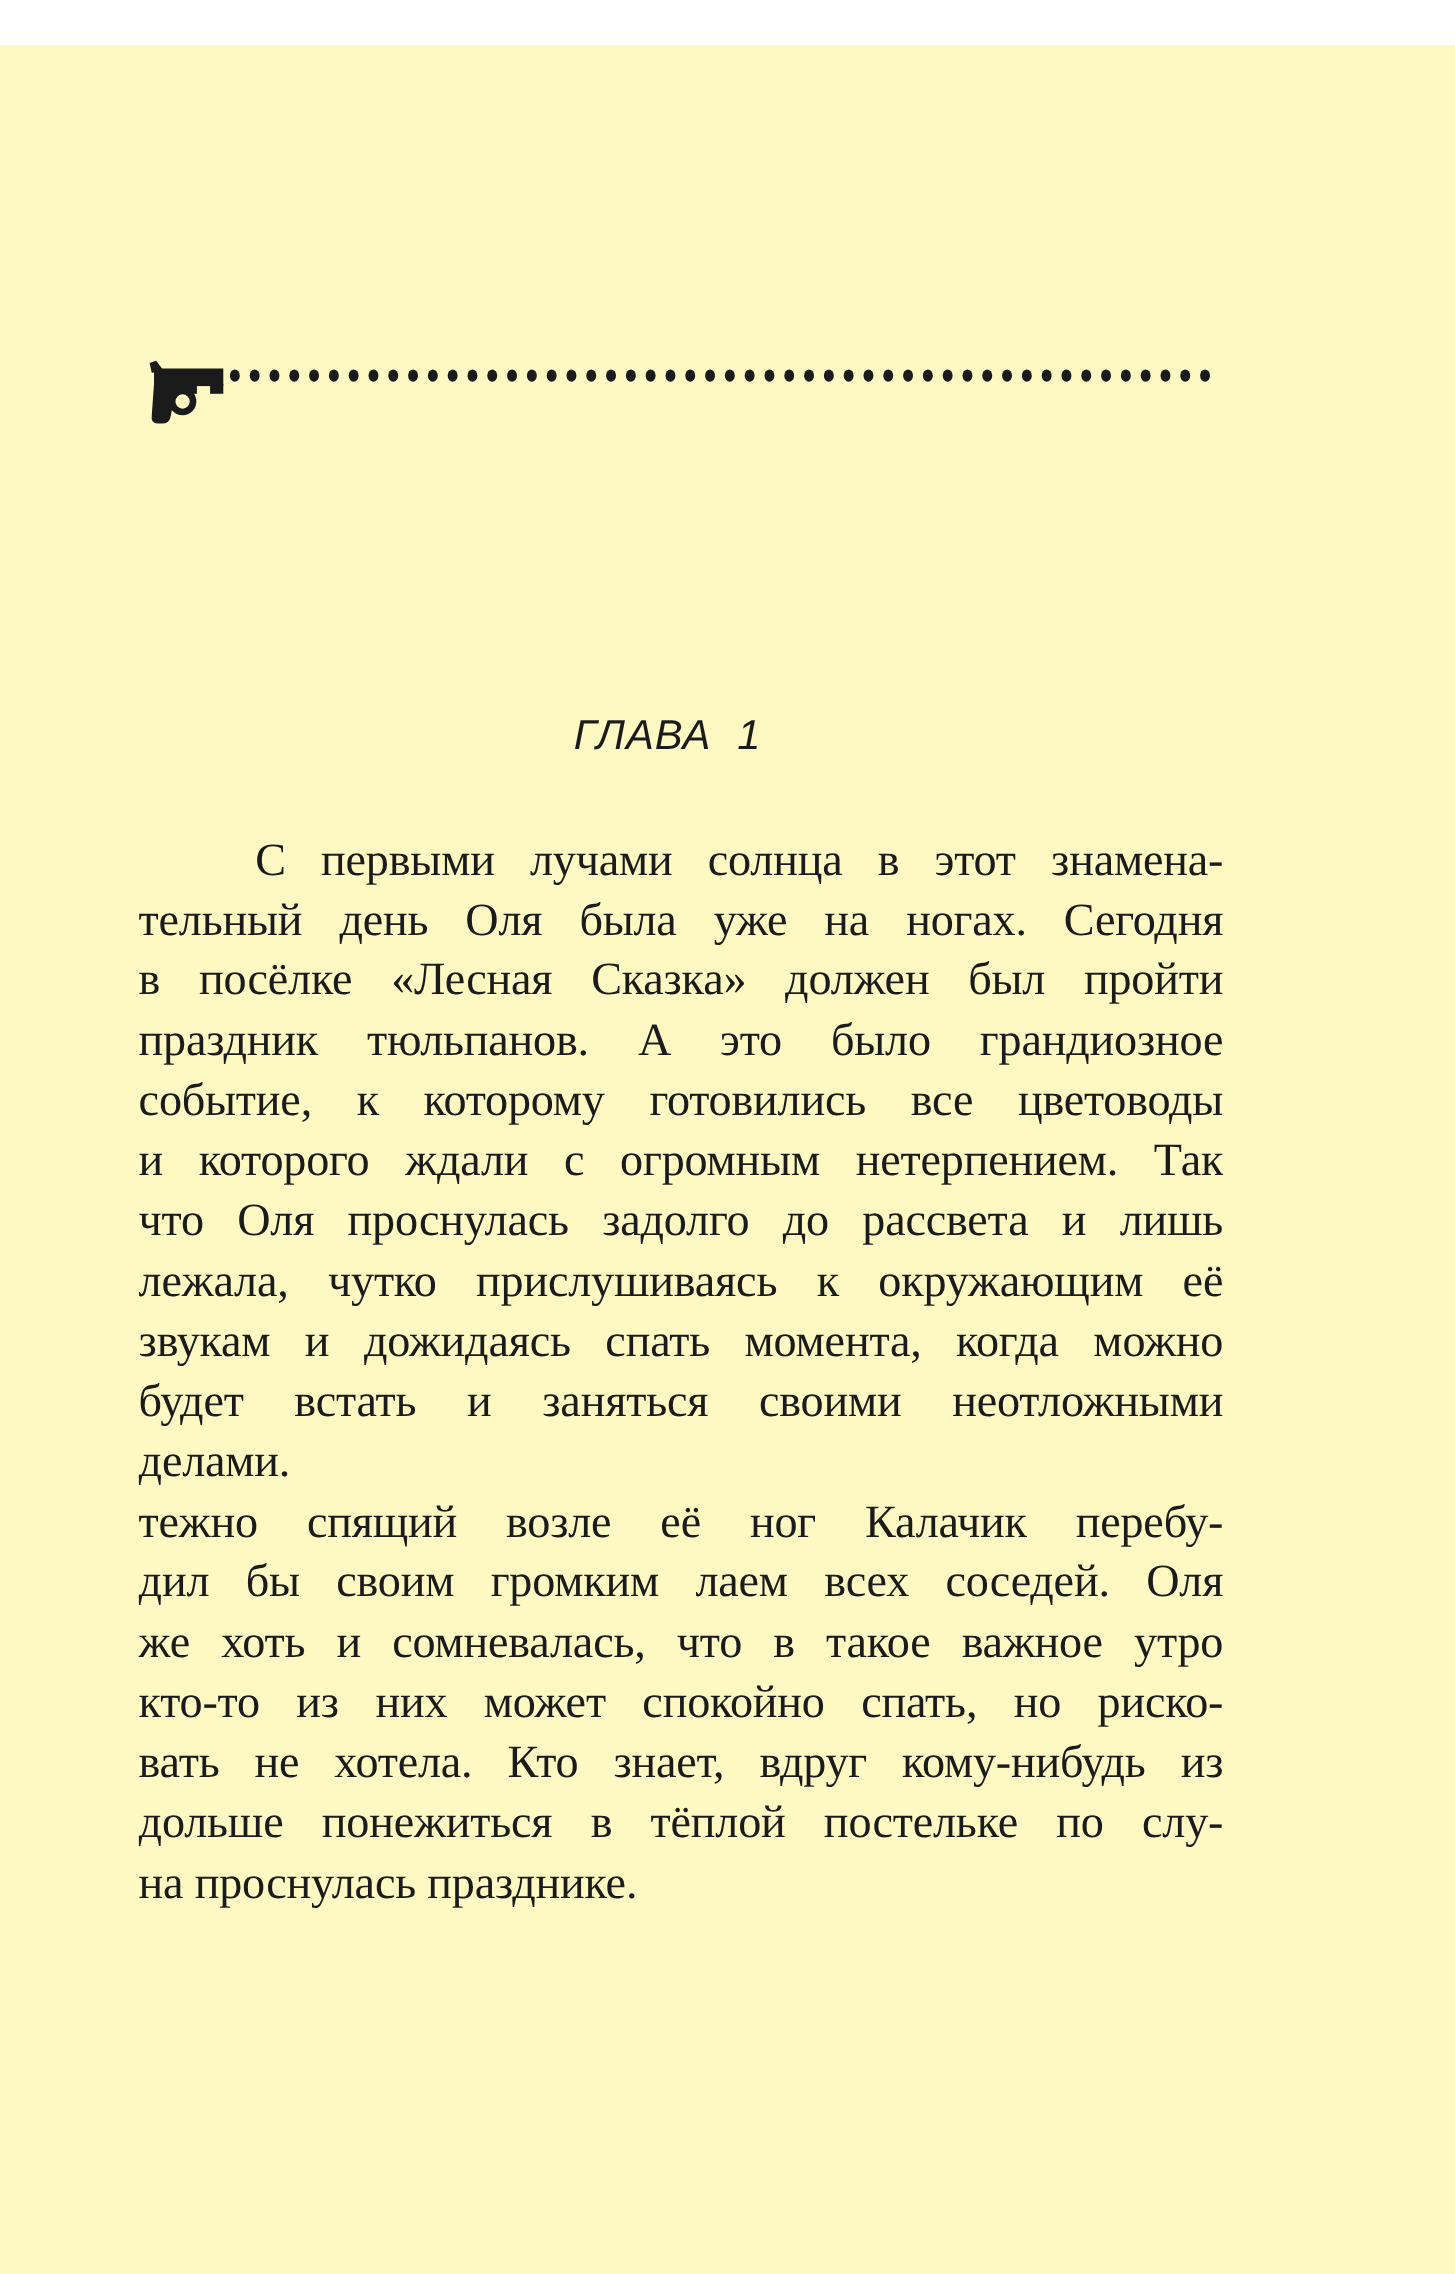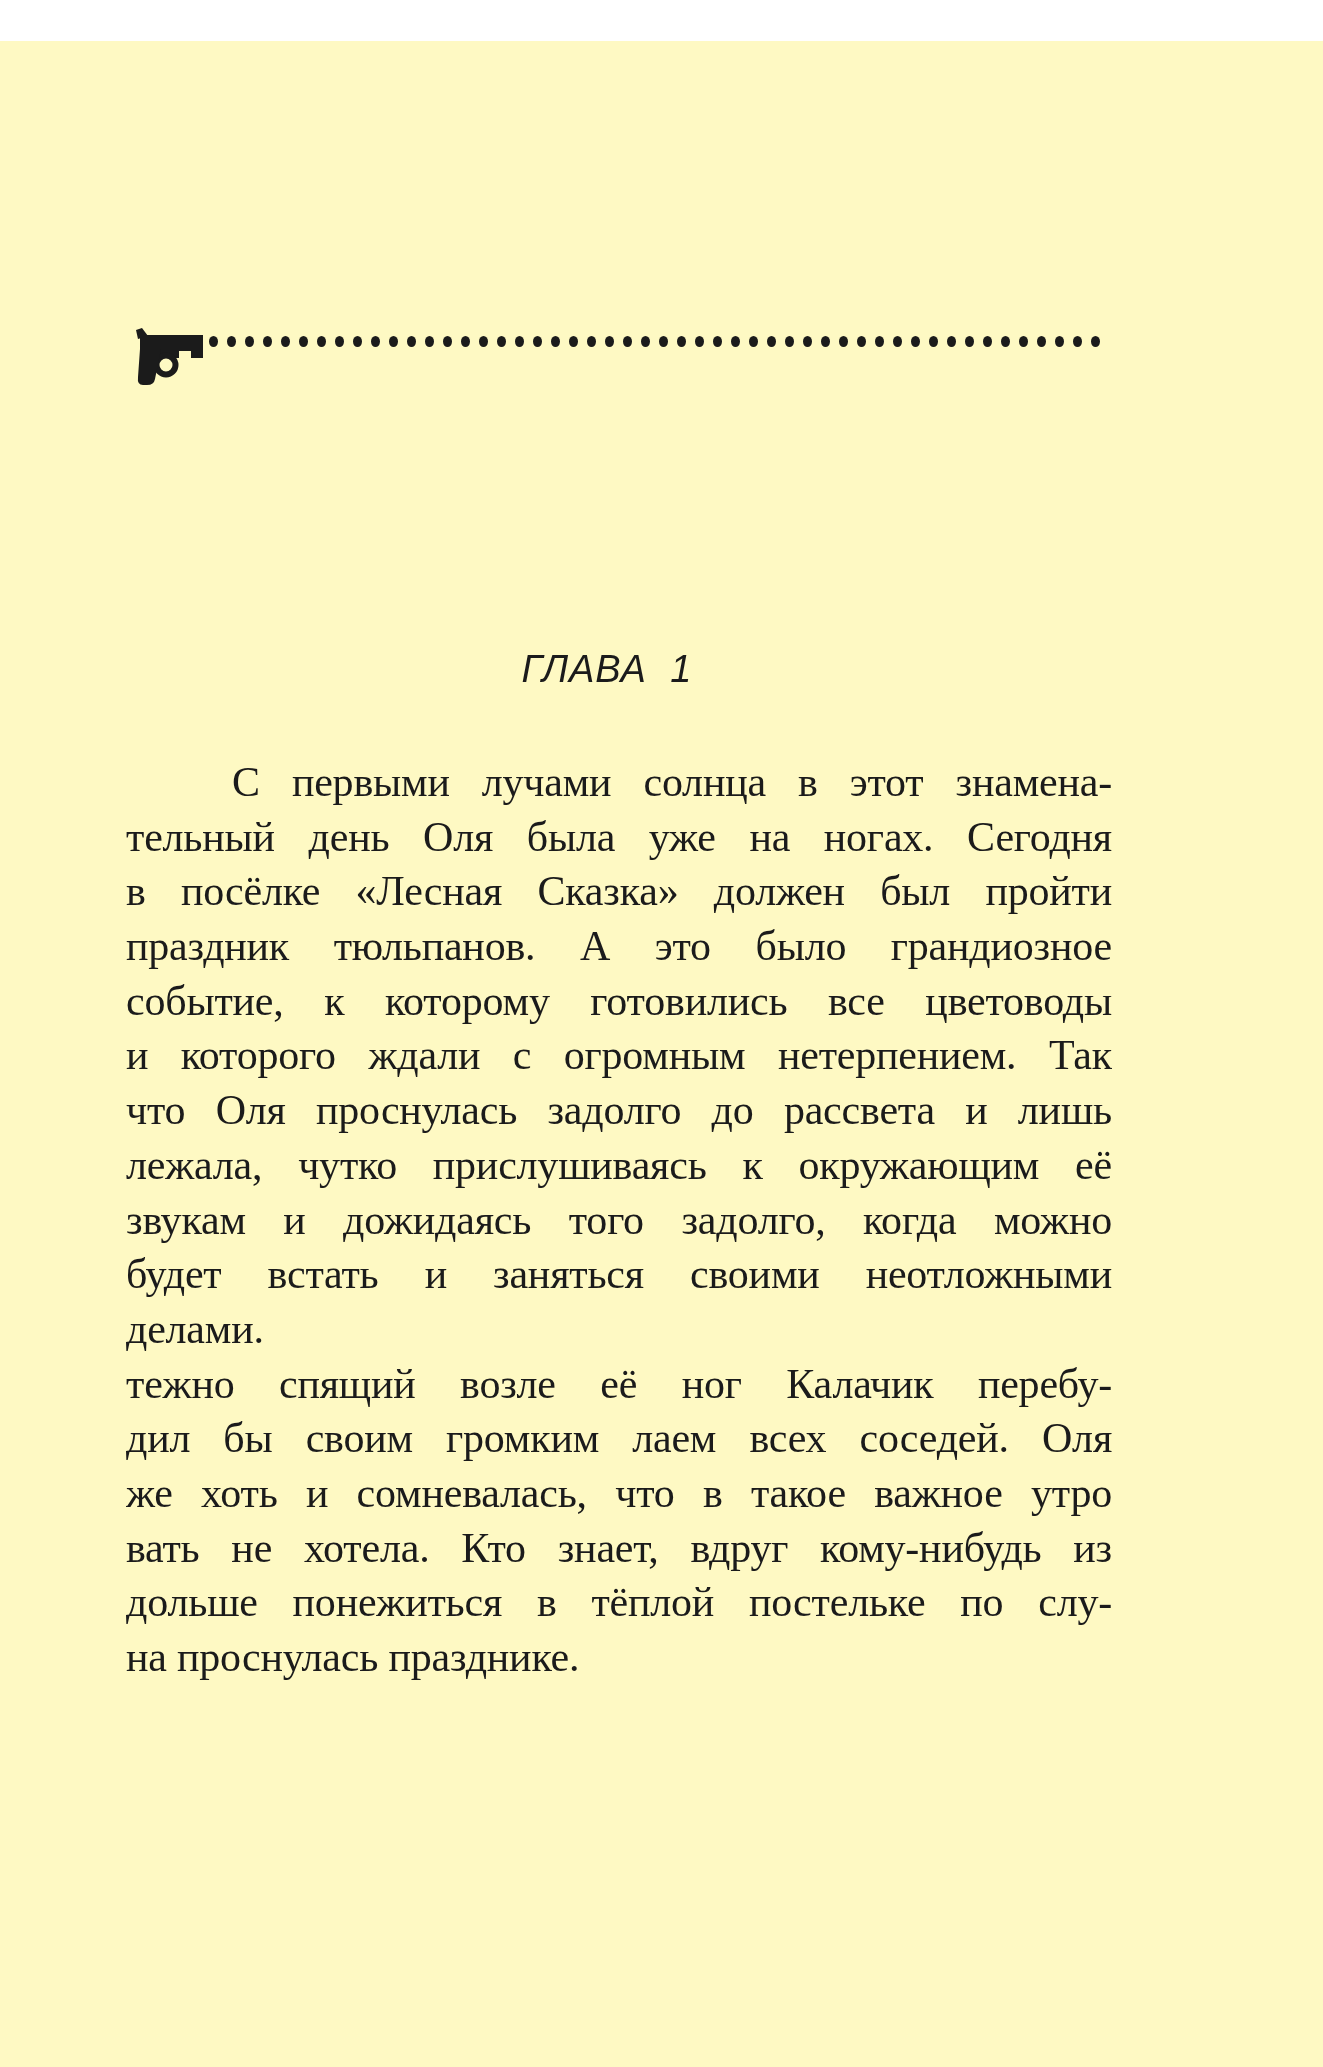--- a/index.html
+++ b/index.html
@@ -158,24 +158,25 @@
 
   <div class="body-text">
       <div class="line indent">С первыми лучами солнца в этот знамена-</div>
       <div class="line">тельный день Оля была уже на ногах. Сегодня</div>
       <div class="line">в посёлке «Лесная Сказка» должен был пройти</div>
       <div class="line">праздник тюльпанов. А это было грандиозное</div>
       <div class="line">событие, к которому готовились все цветоводы</div>
       <div class="line">и которого ждали с огромным нетерпением. Так</div>
       <div class="line">что Оля проснулась задолго до рассвета и лишь</div>
       <div class="line">лежала, чутко прислушиваясь к окружающим её</div>
-      <div class="line">звукам и дожидаясь того задолго, когда можно</div>
+      <div class="line">звукам и дожидаясь спать момента, когда можно</div>
       <div class="line">будет встать и заняться своими неотложными</div>
       <div class="line last">делами.</div>
       <div class="line">тежно спящий возле её ног Калачик перебу-</div>
       <div class="line">дил бы своим громким лаем всех соседей. Оля</div>
       <div class="line">же хоть и сомневалась, что в такое важное утро</div>
+      <div class="line">кто-то из них может спокойно спать, но риско-</div>
       <div class="line">вать не хотела. Кто знает, вдруг кому-нибудь из</div>
       <div class="line">дольше понежиться в тёплой постельке по слу-</div>
       <div class="line last">на проснулась празднике.</div>
     </div>
 
 </div>
 
 </body></html>

